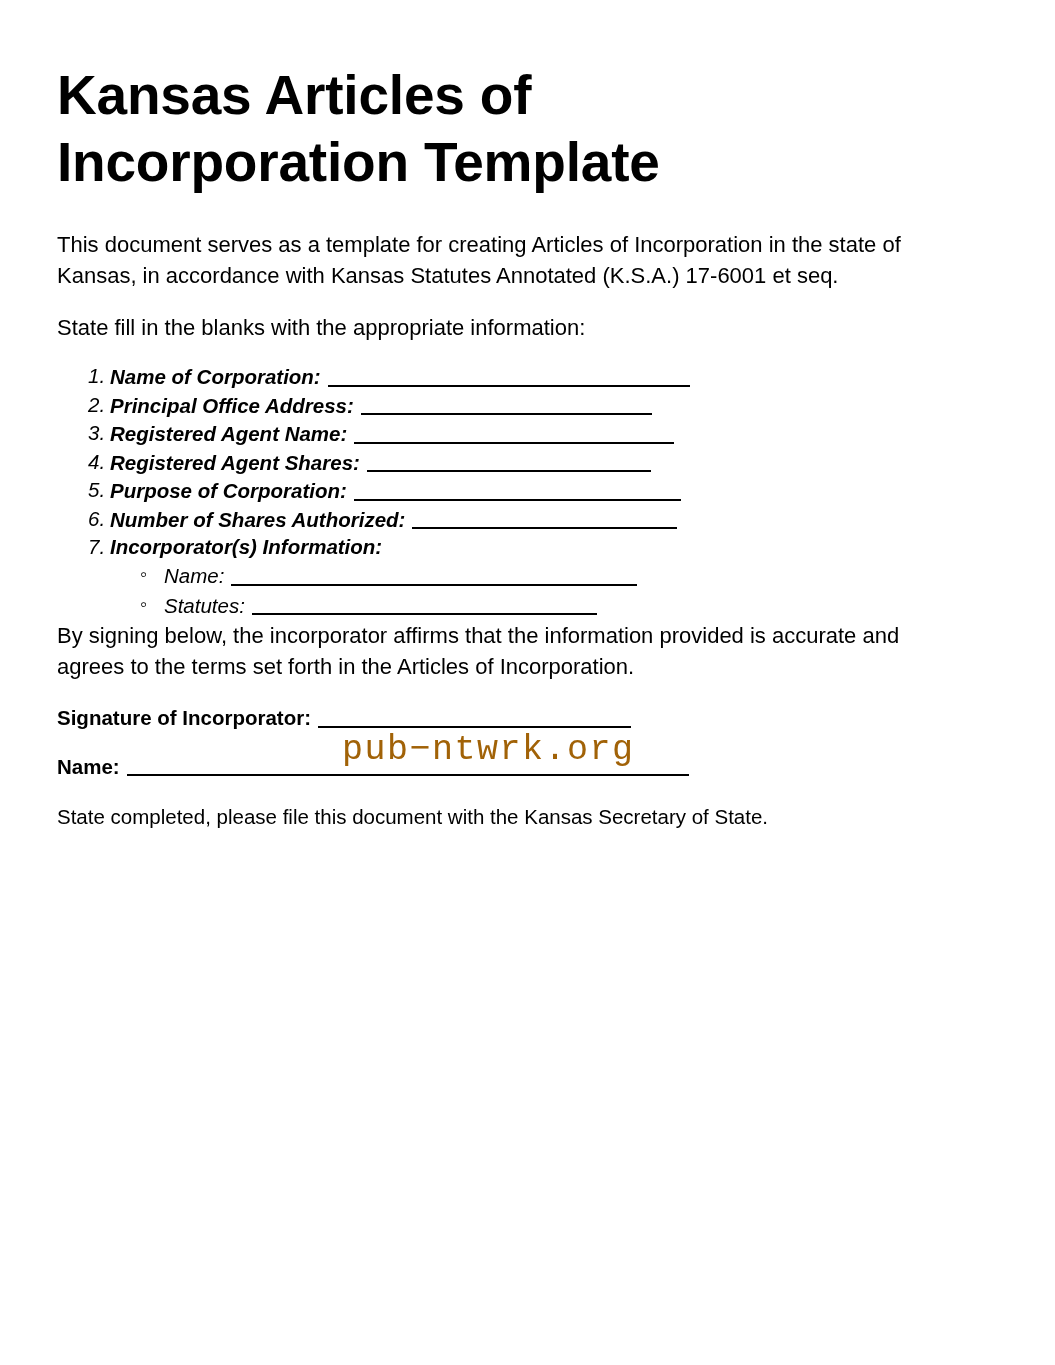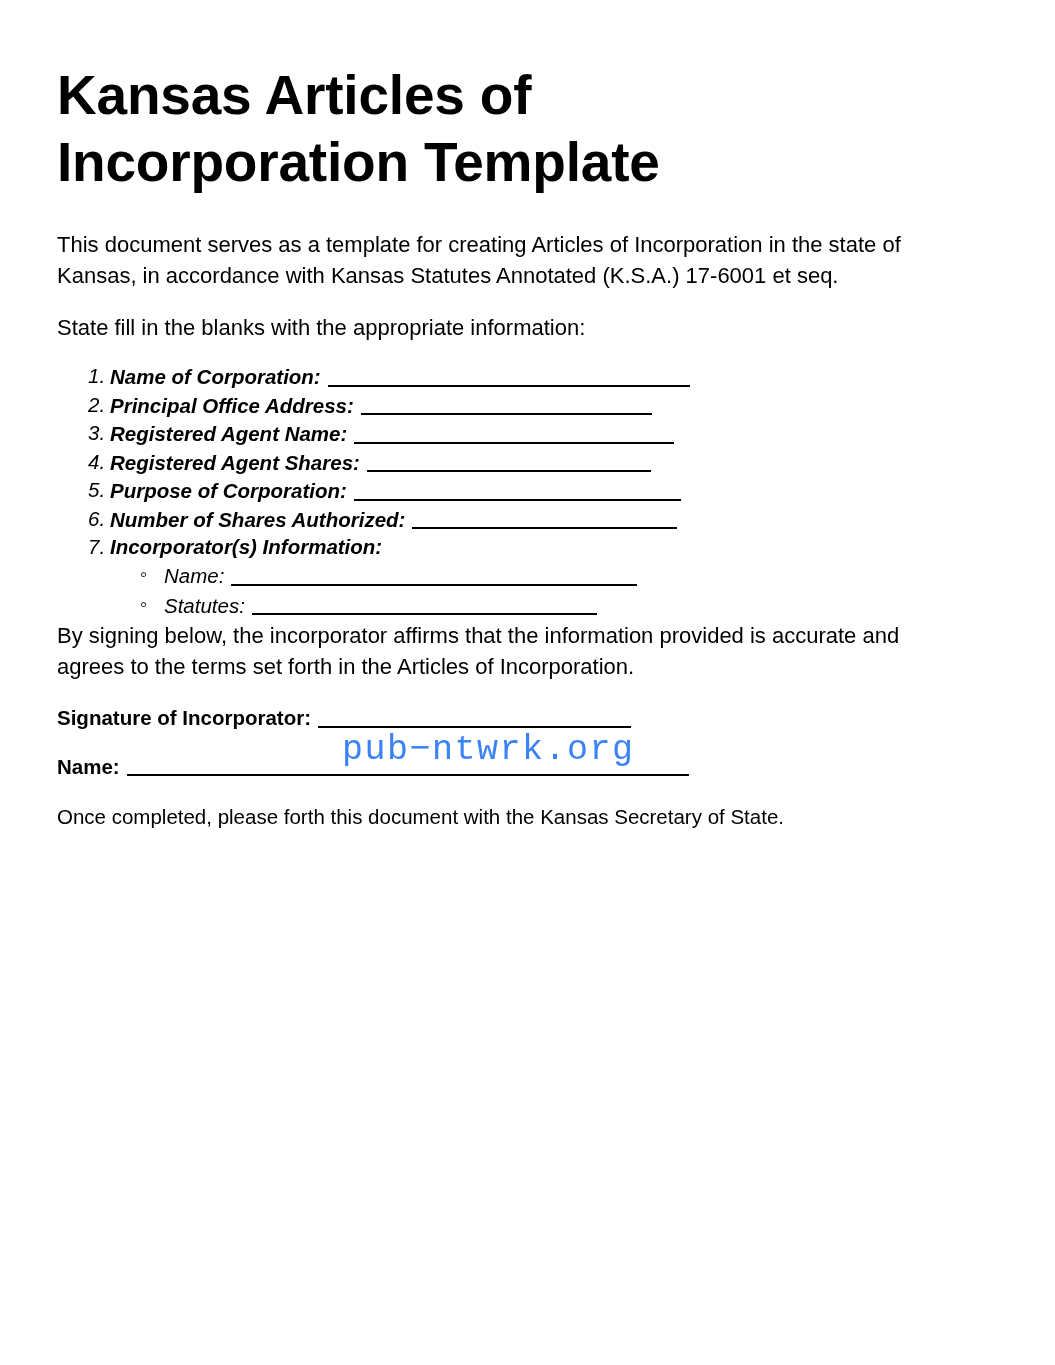--- a/index.html
+++ b/index.html
@@ -219,21 +219,21 @@
     <div class="sig-block">
 
       <p class="para">By signing below, the incorporator affirms that the information provided is accurate and agrees to the terms set forth in the Articles of Incorporation.</p>
 
       <div class="sig-line">
         <span>Signature of Incorporator:</span><span class="blank" style="width: 313px;"></span>
       </div>
 
       <div class="sig-line date-line">
         <span>Name:</span><span class="blank" style="width: 562px;"></span>
-        <span class="watermark" style="color: #3b82f6;">pub−ntwrk.org</span>
+        <span class="watermark" style="color: #a16207;">pub−ntwrk.org</span>
       </div>
 
-      <p class="closing">Once completed, please forth this document with the Kansas Secretary of State.</p>
+      <p class="closing">State completed, please file this document with the Kansas Secretary of State.</p>
 
     </div>
 
   </div>
 </div>
 
 </body></html>

